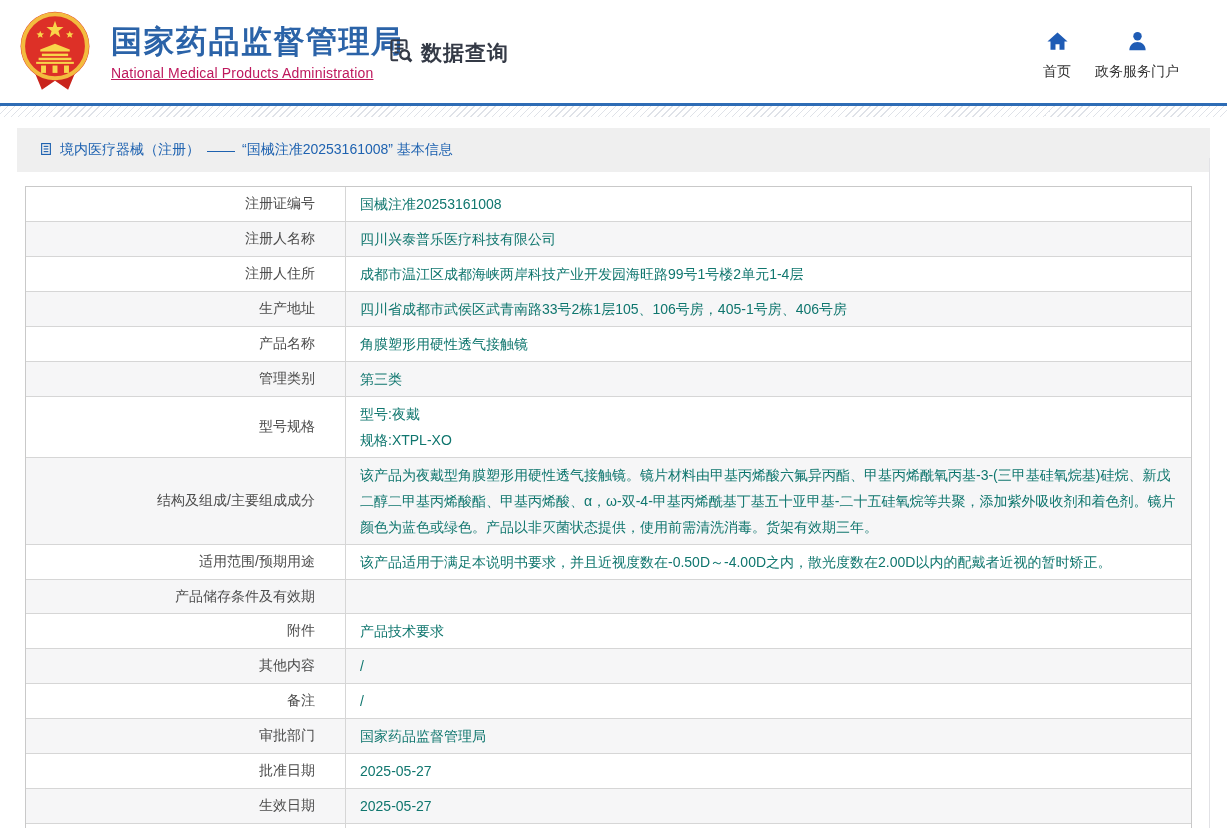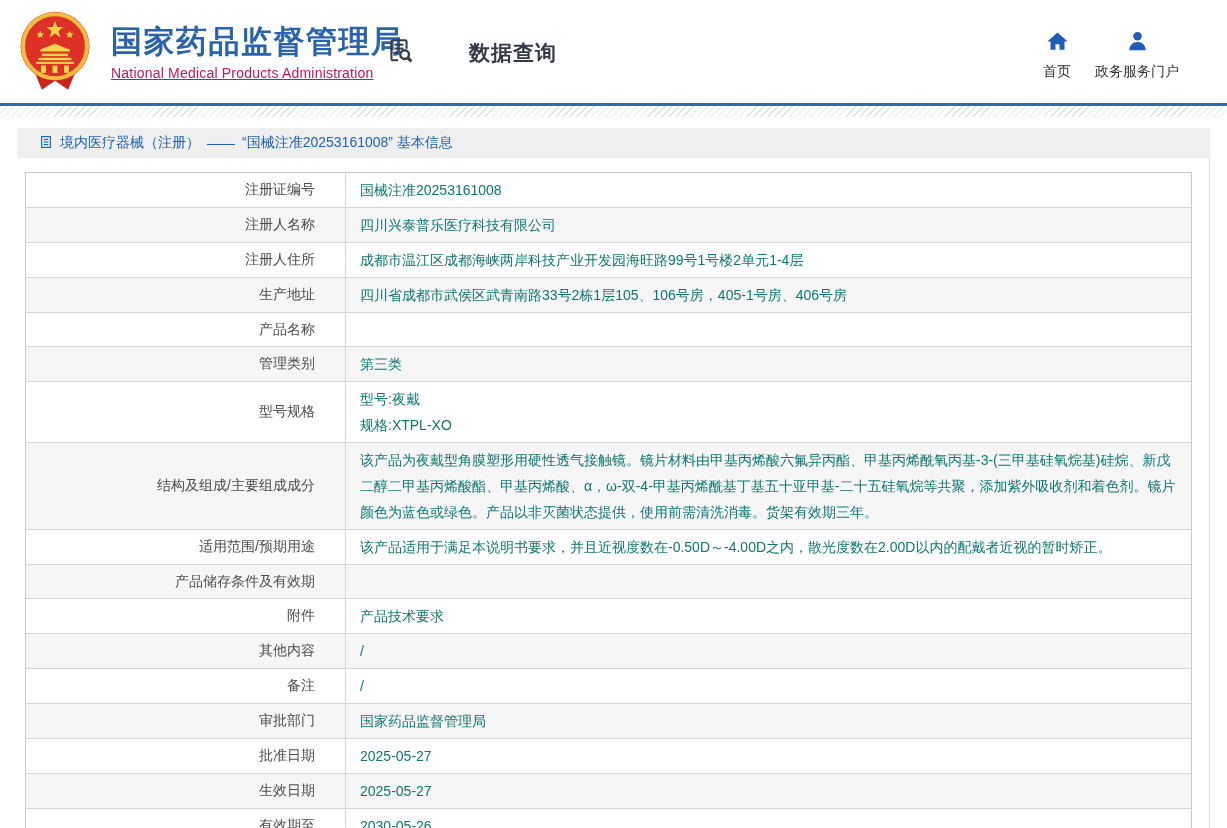--- a/index.html
+++ b/index.html
@@ -8,29 +8,29 @@
     background: #ffffff;
     font-family: "Liberation Sans", "DejaVu Sans", sans-serif;
   }
   
   .header { position: relative; height: 103px; background: #fff; }
   .emblem { position: absolute; left: 14px; top: 8px; width: 82px; height: 88px; }
   .title-block { position: absolute; left: 111px; top: 24px; }
   .title-cn { font-size: 31px; font-weight: bold; color: #2b63a8; letter-spacing: 1.5px; line-height: 36px; }
   .title-en { font-size: 14px; color: #be185d; margin-top: 5px; letter-spacing: 0.2px; text-decoration: underline; }
   .dq { position: absolute; left: 386px; top: 36px; display: flex; align-items: center; gap: 6px; color: #343a46; cursor: pointer; }
-  .dq-label { font-size: 21px; font-weight: 600; letter-spacing: 1px; margin-left: 48px; }
+  .dq-label { font-size: 21px; font-weight: 600; letter-spacing: 1px; }
   .hnav { position: absolute; right: 48px; top: 30px; display: flex; gap: 24px; }
   .hnav-item { display: flex; flex-direction: column; align-items: center; gap: 7px; font-size: 14px; color: #333; cursor: pointer; }
   
   .blue-line { height: 3px; background: #2e6cb5; }
   .hatch-band { height: 11px; background: repeating-linear-gradient(135deg, #dfe2e8 0px, #dfe2e8 1px, #ffffff 1px, #ffffff 5px); }
   
   .breadcrumb {
-    margin: 11px 17px 0 17px; height: 30px; background: #efefef;
+    margin: 11px 17px 0 17px; height: 44px; background: #efefef;
     display: flex; align-items: center; gap: 7px;
     padding-left: 22px; font-size: 14px; color: #1e62b0;
   }
   .breadcrumb .crumb-link { cursor: pointer; }
   .right-edge-line { position: absolute; left: 1209px; top: 158px; width: 1px; height: 670px; background: #e2e2e6; }
   
   .info-table {
     margin: 14px 0 0 25px; width: 1167px;
     border: 1px solid #c9c9c9; border-bottom: none;
     background: #fff;
@@ -147,20 +147,21 @@
   <div class="row">
     <div class="label-cell">注册人住所</div>
     <div class="value-cell">成都市温江区成都海峡两岸科技产业开发园海旺路99号1号楼2单元1-4层</div>
   </div>
   <div class="row">
     <div class="label-cell">生产地址</div>
     <div class="value-cell">四川省成都市武侯区武青南路33号2栋1层105、106号房，405-1号房、406号房</div>
   </div>
   <div class="row">
     <div class="label-cell">产品名称</div>
+    <div class="value-cell">角膜塑形用硬性透气接触镜</div>
   </div>
   <div class="row">
     <div class="label-cell">管理类别</div>
     <div class="value-cell">第三类</div>
   </div>
   <div class="row h54">
     <div class="label-cell">型号规格</div>
     <div class="value-cell">型号:夜戴
 规格:XTPL-XO</div>
   </div>

